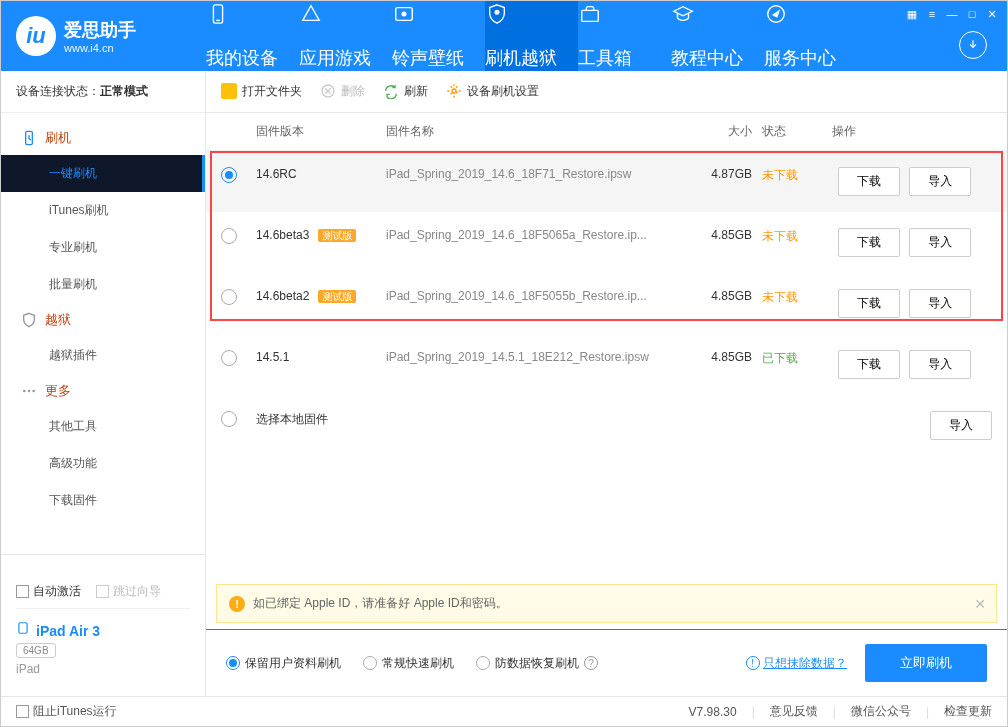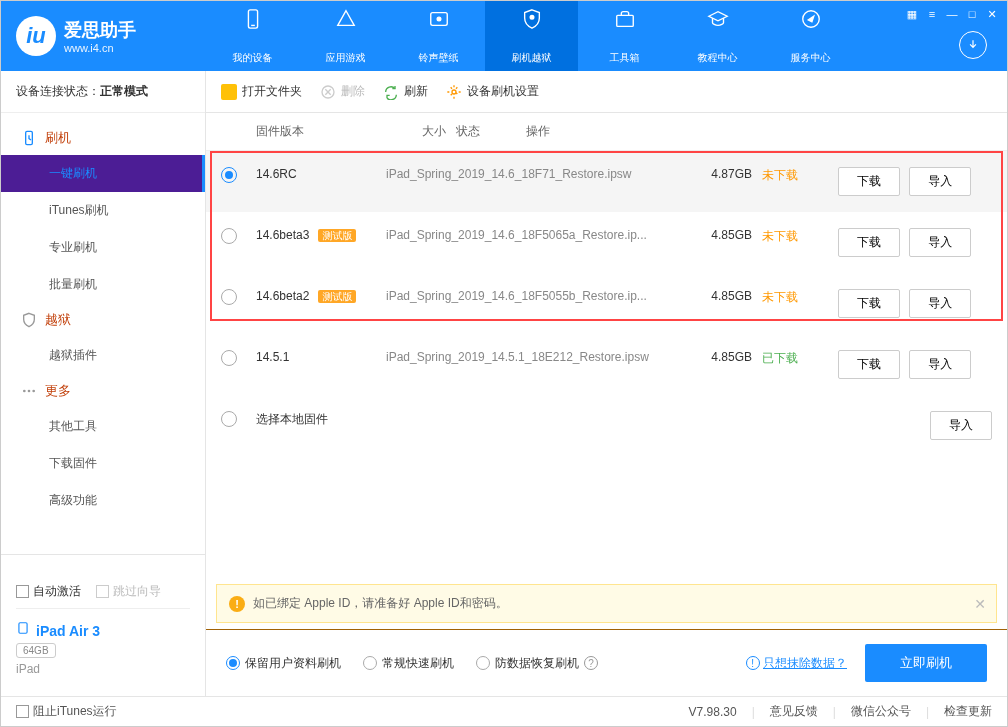--- a/index.html
+++ b/index.html
@@ -6,52 +6,52 @@
 body { font-family: "Microsoft YaHei", Arial, sans-serif; font-size: 12px; color: #333; background: #fff; width: 1008px; height: 727px; overflow: hidden; border: 1px solid #ccc; }
 
 
 .header { height: 70px; background: linear-gradient(#1a8cff, #1a8cff); display: flex; align-items: center; position: relative; }
 .logo-area { display: flex; align-items: center; padding: 0 15px; width: 205px; }
 .logo-icon { width: 40px; height: 40px; background: #fff; border-radius: 50%; display: flex; align-items: center; justify-content: center; color: #1a8cff; font-size: 22px; font-weight: bold; font-style: italic; }
 .logo-text { margin-left: 8px; color: #fff; }
 .logo-title { font-size: 18px; font-weight: bold; }
 .logo-sub { font-size: 11px; opacity: 0.9; }
 .nav { display: flex; height: 100%; }
-.nav-item { width: 93px; display: flex; flex-direction: column; align-items: center; justify-content: center; color: #fff; cursor: pointer; font-size: 10px; gap: 20px; }
+.nav-item { width: 93px; display: flex; flex-direction: column; align-items: flex-start; justify-content: center; color: #fff; cursor: pointer; font-size: 18px; gap: 20px; }
 .nav-item.active { background: #0070e0; }
 .nav-icon { width: 24px; height: 24px; display: flex; align-items: center; justify-content: center; }
 .nav-icon svg { width: 22px; height: 22px; stroke: #fff; fill: none; stroke-width: 1.5; }
 .win-controls { position: absolute; top: 4px; right: 6px; display: flex; gap: 2px; }
 .win-btn { width: 18px; height: 18px; display: flex; align-items: center; justify-content: center; color: #fff; cursor: pointer; font-size: 11px; }
 .dl-circle { position: absolute; right: 20px; top: 30px; width: 28px; height: 28px; border: 1.5px solid #fff; border-radius: 50%; display: flex; align-items: center; justify-content: center; cursor: pointer; }
 .dl-circle svg { width: 14px; height: 14px; stroke: #fff; fill: none; stroke-width: 2; }
 
 
 .main { display: flex; height: calc(100% - 70px - 30px); }
 .sidebar { width: 205px; border-right: 1px solid #e5e5e5; display: flex; flex-direction: column; }
 .content { flex: 1; display: flex; flex-direction: column; }
 
 
 .device-status { padding: 12px 15px; font-size: 12px; border-bottom: 1px solid #eee; }
 .device-status b { font-weight: bold; }
 .side-group { padding: 8px 0; }
 .side-header { display: flex; align-items: center; padding: 8px 20px; font-size: 13px; color: #c2410c; gap: 8px; }
 .side-header svg { width: 16px; height: 16px; }
 .side-sub { padding: 10px 20px 10px 48px; font-size: 12px; color: #555; cursor: pointer; }
-.side-sub.active { background: #4c1d95; color: #1a8cff; border-right: 3px solid #1a8cff; }
+.side-sub.active { background: #0f172a; color: #1a8cff; border-right: 3px solid #1a8cff; }
 
 .device-info { border-top: 1px solid #e5e5e5; padding: 20px 15px; margin-top: auto; }
 .activate-row { display: flex; align-items: center; gap: 15px; padding: 8px 0; }
 .device-name { color: #1a8cff; font-size: 14px; font-weight: bold; padding-top: 6px;}
 .device-tag { display: inline-block; border: 1px solid #ccc; border-radius: 3px; padding: 1px 6px; font-size: 10px; color: #888; margin-top: 4px; }
 .device-type { color: #999; font-size: 12px; margin-top: 4px; }
 
 
 .toolbar { height: 42px; border-bottom: 1px solid #e5e5e5; display: flex; align-items: center; padding: 0 15px; gap: 18px; font-size: 12px; }
-.tb-item { display: flex; align-items: center; gap: 5px; cursor: pointer; }
+.tb-item { display: flex; align-items: flex-start; gap: 5px; cursor: pointer; }
 .tb-item.disabled { color: #bbb; }
 .tb-ico { width: 16px; height: 16px; display: flex; align-items: center; justify-content: center; }
 
 
 .table-header { display: flex; padding: 10px 15px; font-size: 12px; color: #666; border-bottom: 1px solid #eee; }
 .col-radio { width: 35px; }
 .col-version { width: 130px; }
 .col-name { flex: 1; }
 .col-size { width: 70px; text-align: right; padding-right: 10px; }
 .col-status { width: 70px; }
@@ -204,22 +204,22 @@
       <div class="side-sub">越狱插件</div>
       <div class="side-header">
         <svg viewBox="0 0 24 24" fill="#999">
             <circle cx="5" cy="12" r="2"></circle>
             <circle cx="12" cy="12" r="2"></circle>
             <circle cx="19" cy="12" r="2"></circle>
           </svg>
         <span>更多</span>
       </div>
       <div class="side-sub">其他工具</div>
+      <div class="side-sub">高级功能</div>
       <div class="side-sub">下载固件</div>
-      <div class="side-sub">高级功能</div>
     </div>
     <div class="device-info">
       <div class="activate-row">
         <label><span class="chk"></span><span>自动激活</span></label>
         <label style="color:#bbb"><span class="chk" style="border-color:#ccc"></span><span>跳过向导</span></label>
       </div>
       <div style="border-top:1px solid #eee;padding-top:8px">
         <div style="display:flex;align-items:center;gap:6px">
           <svg width="14" height="14" viewBox="0 0 24 24" fill="none" stroke="#1a8cff" stroke-width="2">
               <rect x="5" y="3" width="14" height="18" rx="2"></rect>
@@ -263,20 +263,21 @@
               <path d="M12 2v3m0 14v3m10-10h-3M5 12H2m15-7l-2 2M9 15l-2 2m0-12l2 2m6 6l2 2"></path>
             </svg>
           </span>
           <span>设备刷机设置</span>
         </div>
     </div>
 
     <div class="table-header">
       <div class="col-radio"></div>
       <div class="col-version">固件版本</div>
+      <div class="col-name">固件名称</div>
       <div class="col-size">大小</div>
       <div class="col-status">状态</div>
       <div class="col-ops">操作</div>
     </div>
 
     <div class="rows" id="rows">
       <div class="highlight-box"></div>
     <div class="row selected">
     <div class="col-radio">
             <span class="radio checked"></span>

